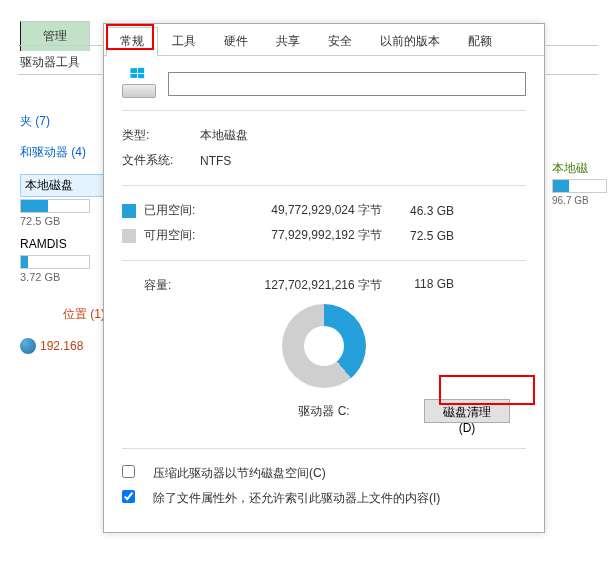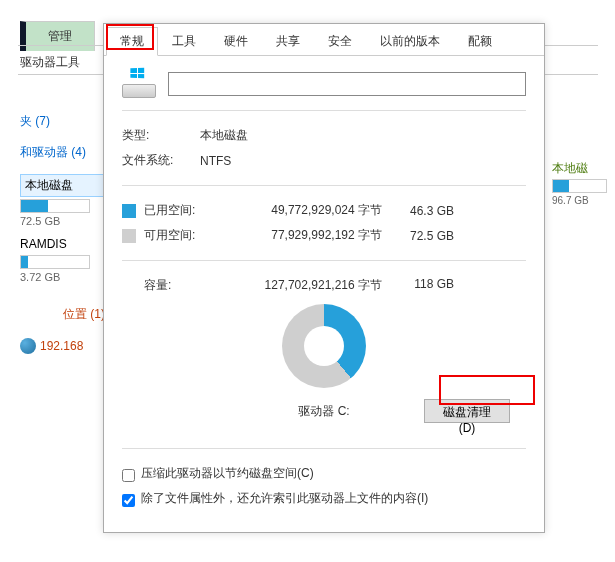--- a/index.html
+++ b/index.html
@@ -23,21 +23,21 @@
       background: #fff;
     }
     
     .bg-tab {
       position: absolute;
       top: 21px;
       left: 20px;
       padding: 6px 22px;
       background: #c2e2c8;
       border-top: 1px solid #ccc;
-      border-left: 6px solid #0f172a;
+      border-left: 1px solid #0f172a;
       border-right: 1px solid #ccc;
       color: #333;
     }
     
     .bg-toolbar-label {
       position: absolute;
       top: 50px;
       left: 20px;
       color: #333;
       padding: 4px 0;
@@ -329,22 +329,22 @@
       border: 1px solid #adadad;
       font-family: inherit;
       font-size: 12px;
       cursor: pointer;
       width: 86px;
       height: 24px;
     }
     
     .checkbox-row {
       display: flex;
-      align-items: flex-end;
-      gap: 6px;
+      align-items: flex-start;
+      gap: 18px;
       padding: 4px 0;
       color: #333;
     }
     
     .checkbox-row input[type="checkbox"] {
       width: 13px;
       height: 13px;
     }
     
   </style>

